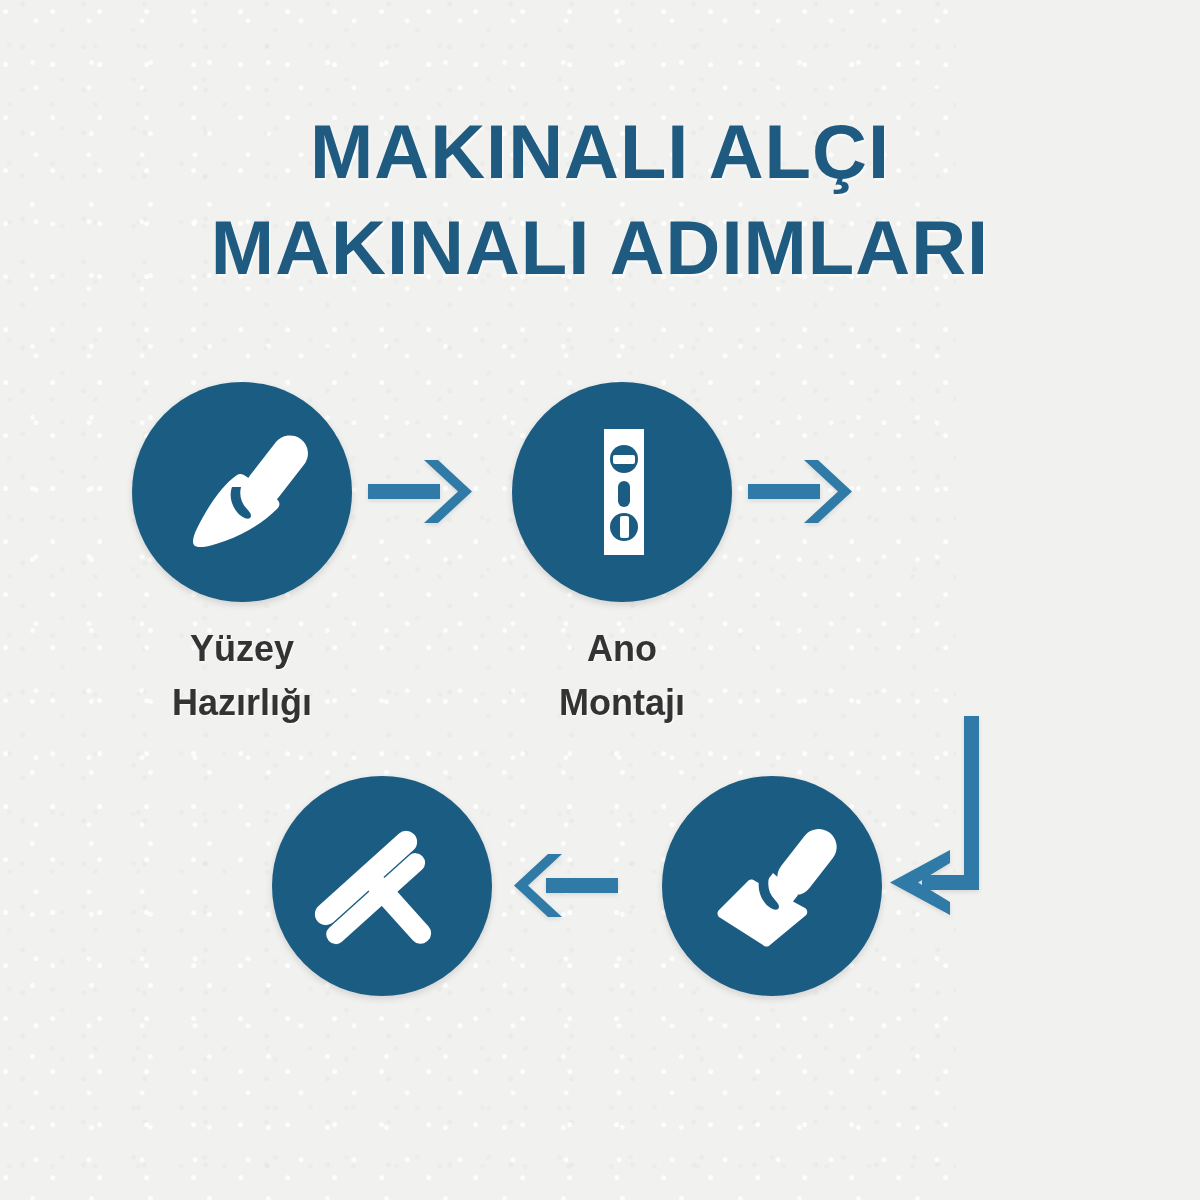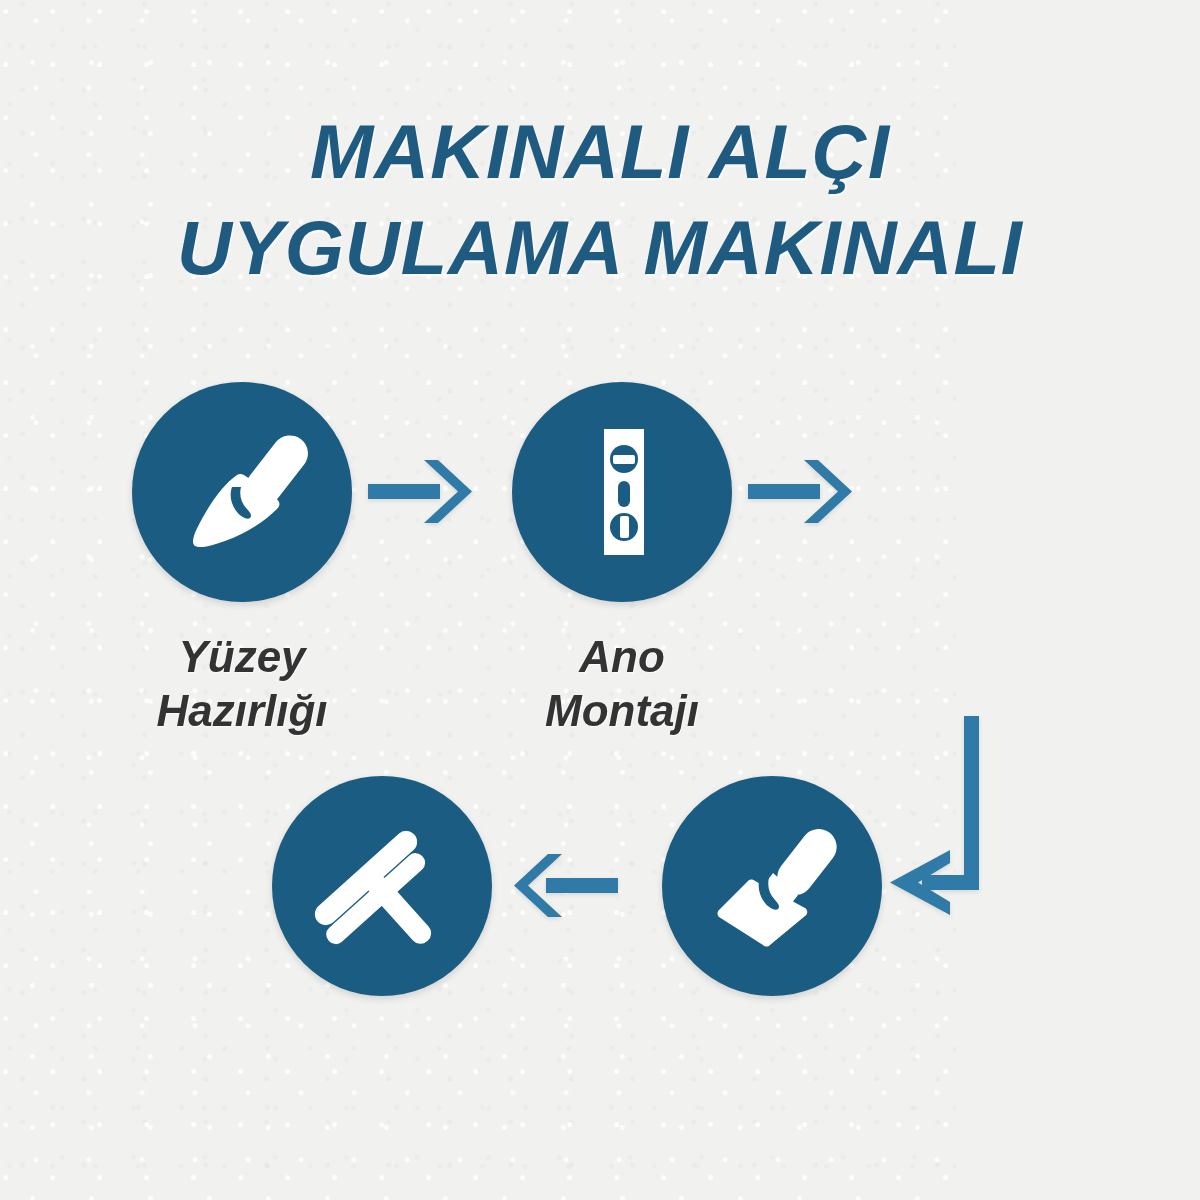--- a/index.html
+++ b/index.html
@@ -20,21 +20,20 @@
     height: 1200px;
     background-color: #f1f1ef;
     background-image:
       radial-gradient(circle at 12% 22%, rgba(255,255,255,0.85) 0 2px, rgba(0,0,0,0) 3px),
       radial-gradient(circle at 37% 9%,  rgba(0,0,0,0.022) 0 2px, rgba(0,0,0,0) 3px),
       radial-gradient(circle at 68% 31%, rgba(255,255,255,0.8) 0 2px, rgba(0,0,0,0) 3px),
       radial-gradient(circle at 88% 62%, rgba(0,0,0,0.02) 0 2px, rgba(0,0,0,0) 3px),
       radial-gradient(circle at 22% 77%, rgba(0,0,0,0.018) 0 2px, rgba(0,0,0,0) 3px),
       radial-gradient(circle at 55% 88%, rgba(255,255,255,0.8) 0 2px, rgba(0,0,0,0) 3px);
     background-size: 47px 53px, 61px 43px, 53px 67px, 71px 49px, 43px 59px, 59px 71px;
-    font-style: italic;
   }
 
   
   #title {
     position: absolute;
     left: 0;
     top: 104px;
     width: 1200px;
     text-align: center;
     color: #1f5b80;
@@ -57,24 +56,24 @@
     height: 220px;
     border-radius: 50%;
     background: #1b5c82;
     box-shadow: 0 3px 7px rgba(0,0,0,0.13);
     display: flex;
     align-items: center;
     justify-content: center;
   }
   .circle svg { display: block; }
   .step-label {
-    margin-top: 28px;
+    margin-top: 20px;
     color: #333333;
     font-weight: 700;
-    font-size: 44px;
+    font-size: 36px;
     line-height: 54px;
     white-space: pre-line;
     text-shadow: 1px 1px 1px rgba(255,255,255,0.85);
   }
   .step-label.wide { width: 330px; margin-left: -55px; }
 
   
   #step-1 { left: 132px; top: 382px; }
   #step-2 { left: 512px; top: 382px; }
   #step-3 { left: 868px; top: 382px; }
@@ -89,21 +88,21 @@
   #arrow-4 { left: 506px; top: 846px; }
   .arrow svg { display: block; filter: drop-shadow(0 2px 2px rgba(0,0,0,0.10)); }
 </style>
 </head>
 <body>
 
 <div id="stage">
 
   <div id="title">
     <span class="tline">MAKINALI ALÇI</span>
-    <span class="tline">UYGULAMA MAKINALI</span>
+    <span class="tline">MAKINALI ADIMLARI</span>
   </div>
 
   <div class="step" id="step-1">
     <div class="circle">
       <svg width="150" height="150" viewBox="0 0 150 150">
         <g fill="#ffffff">
 
           <rect x="92" y="14" width="36" height="78" rx="18" transform="rotate(38 110 53)"></rect>
 
           <path d="M78 66 L104 88 L90 106 L64 84 Z"></path>

